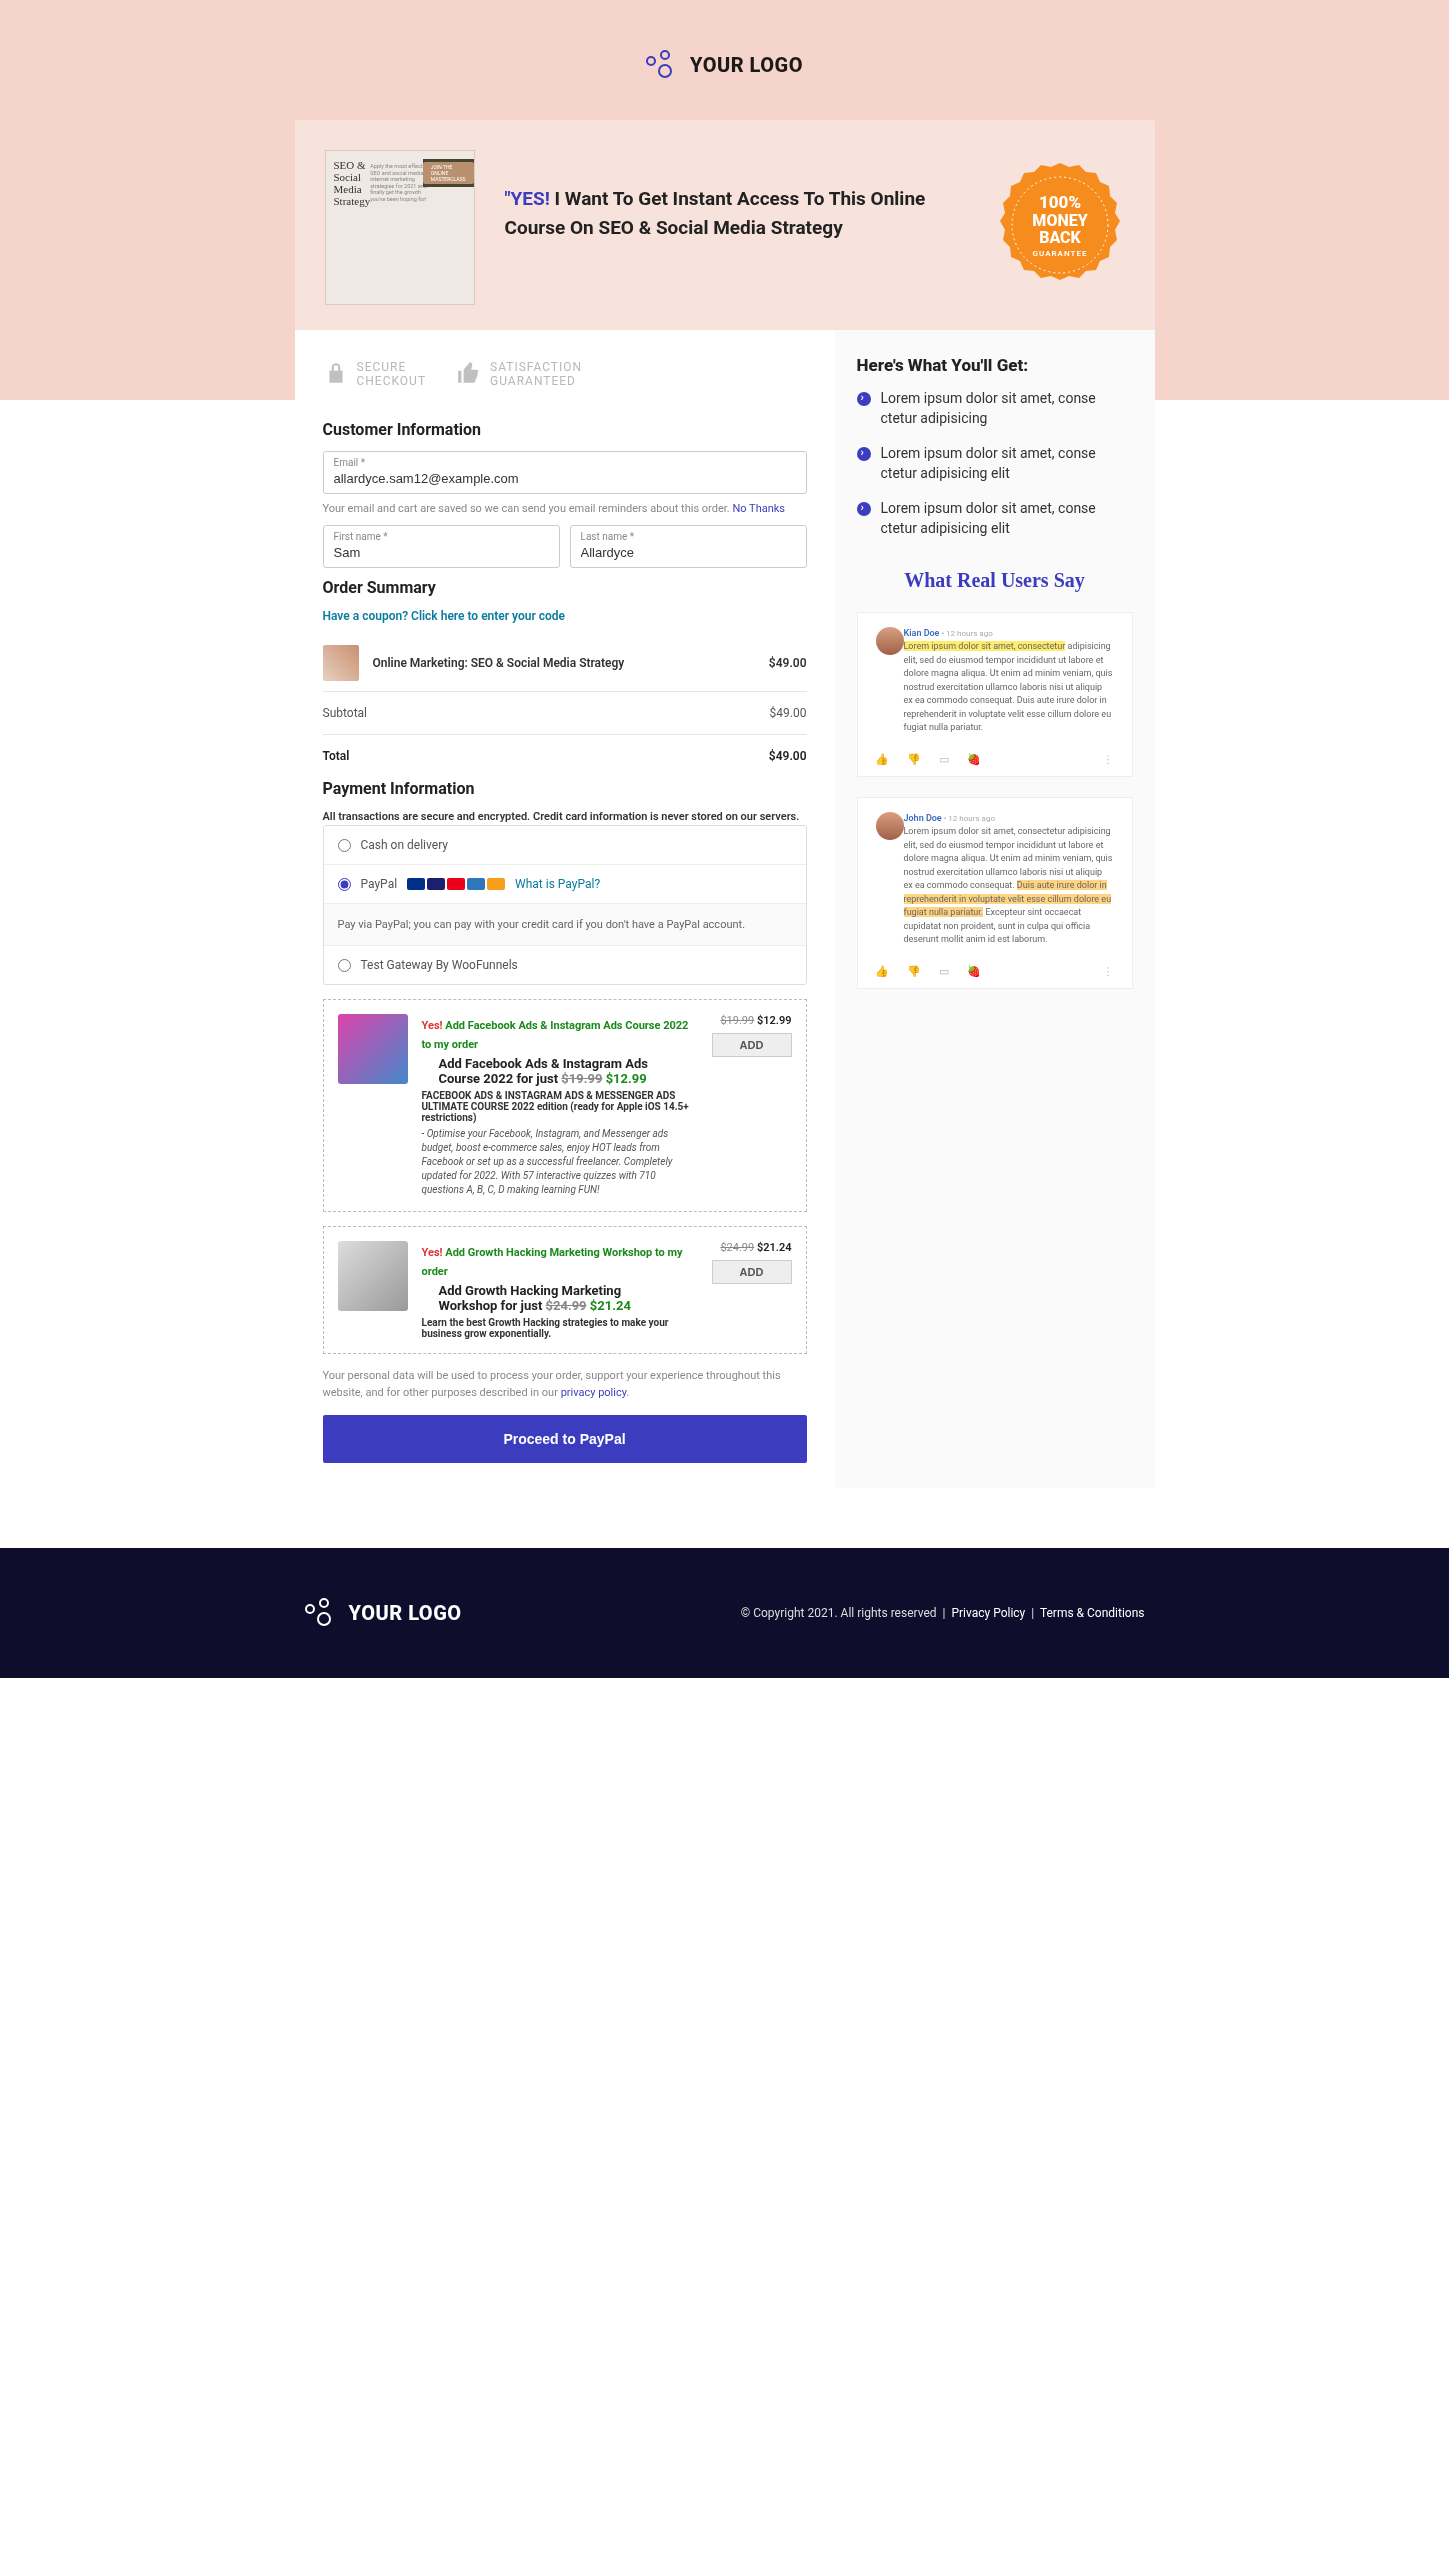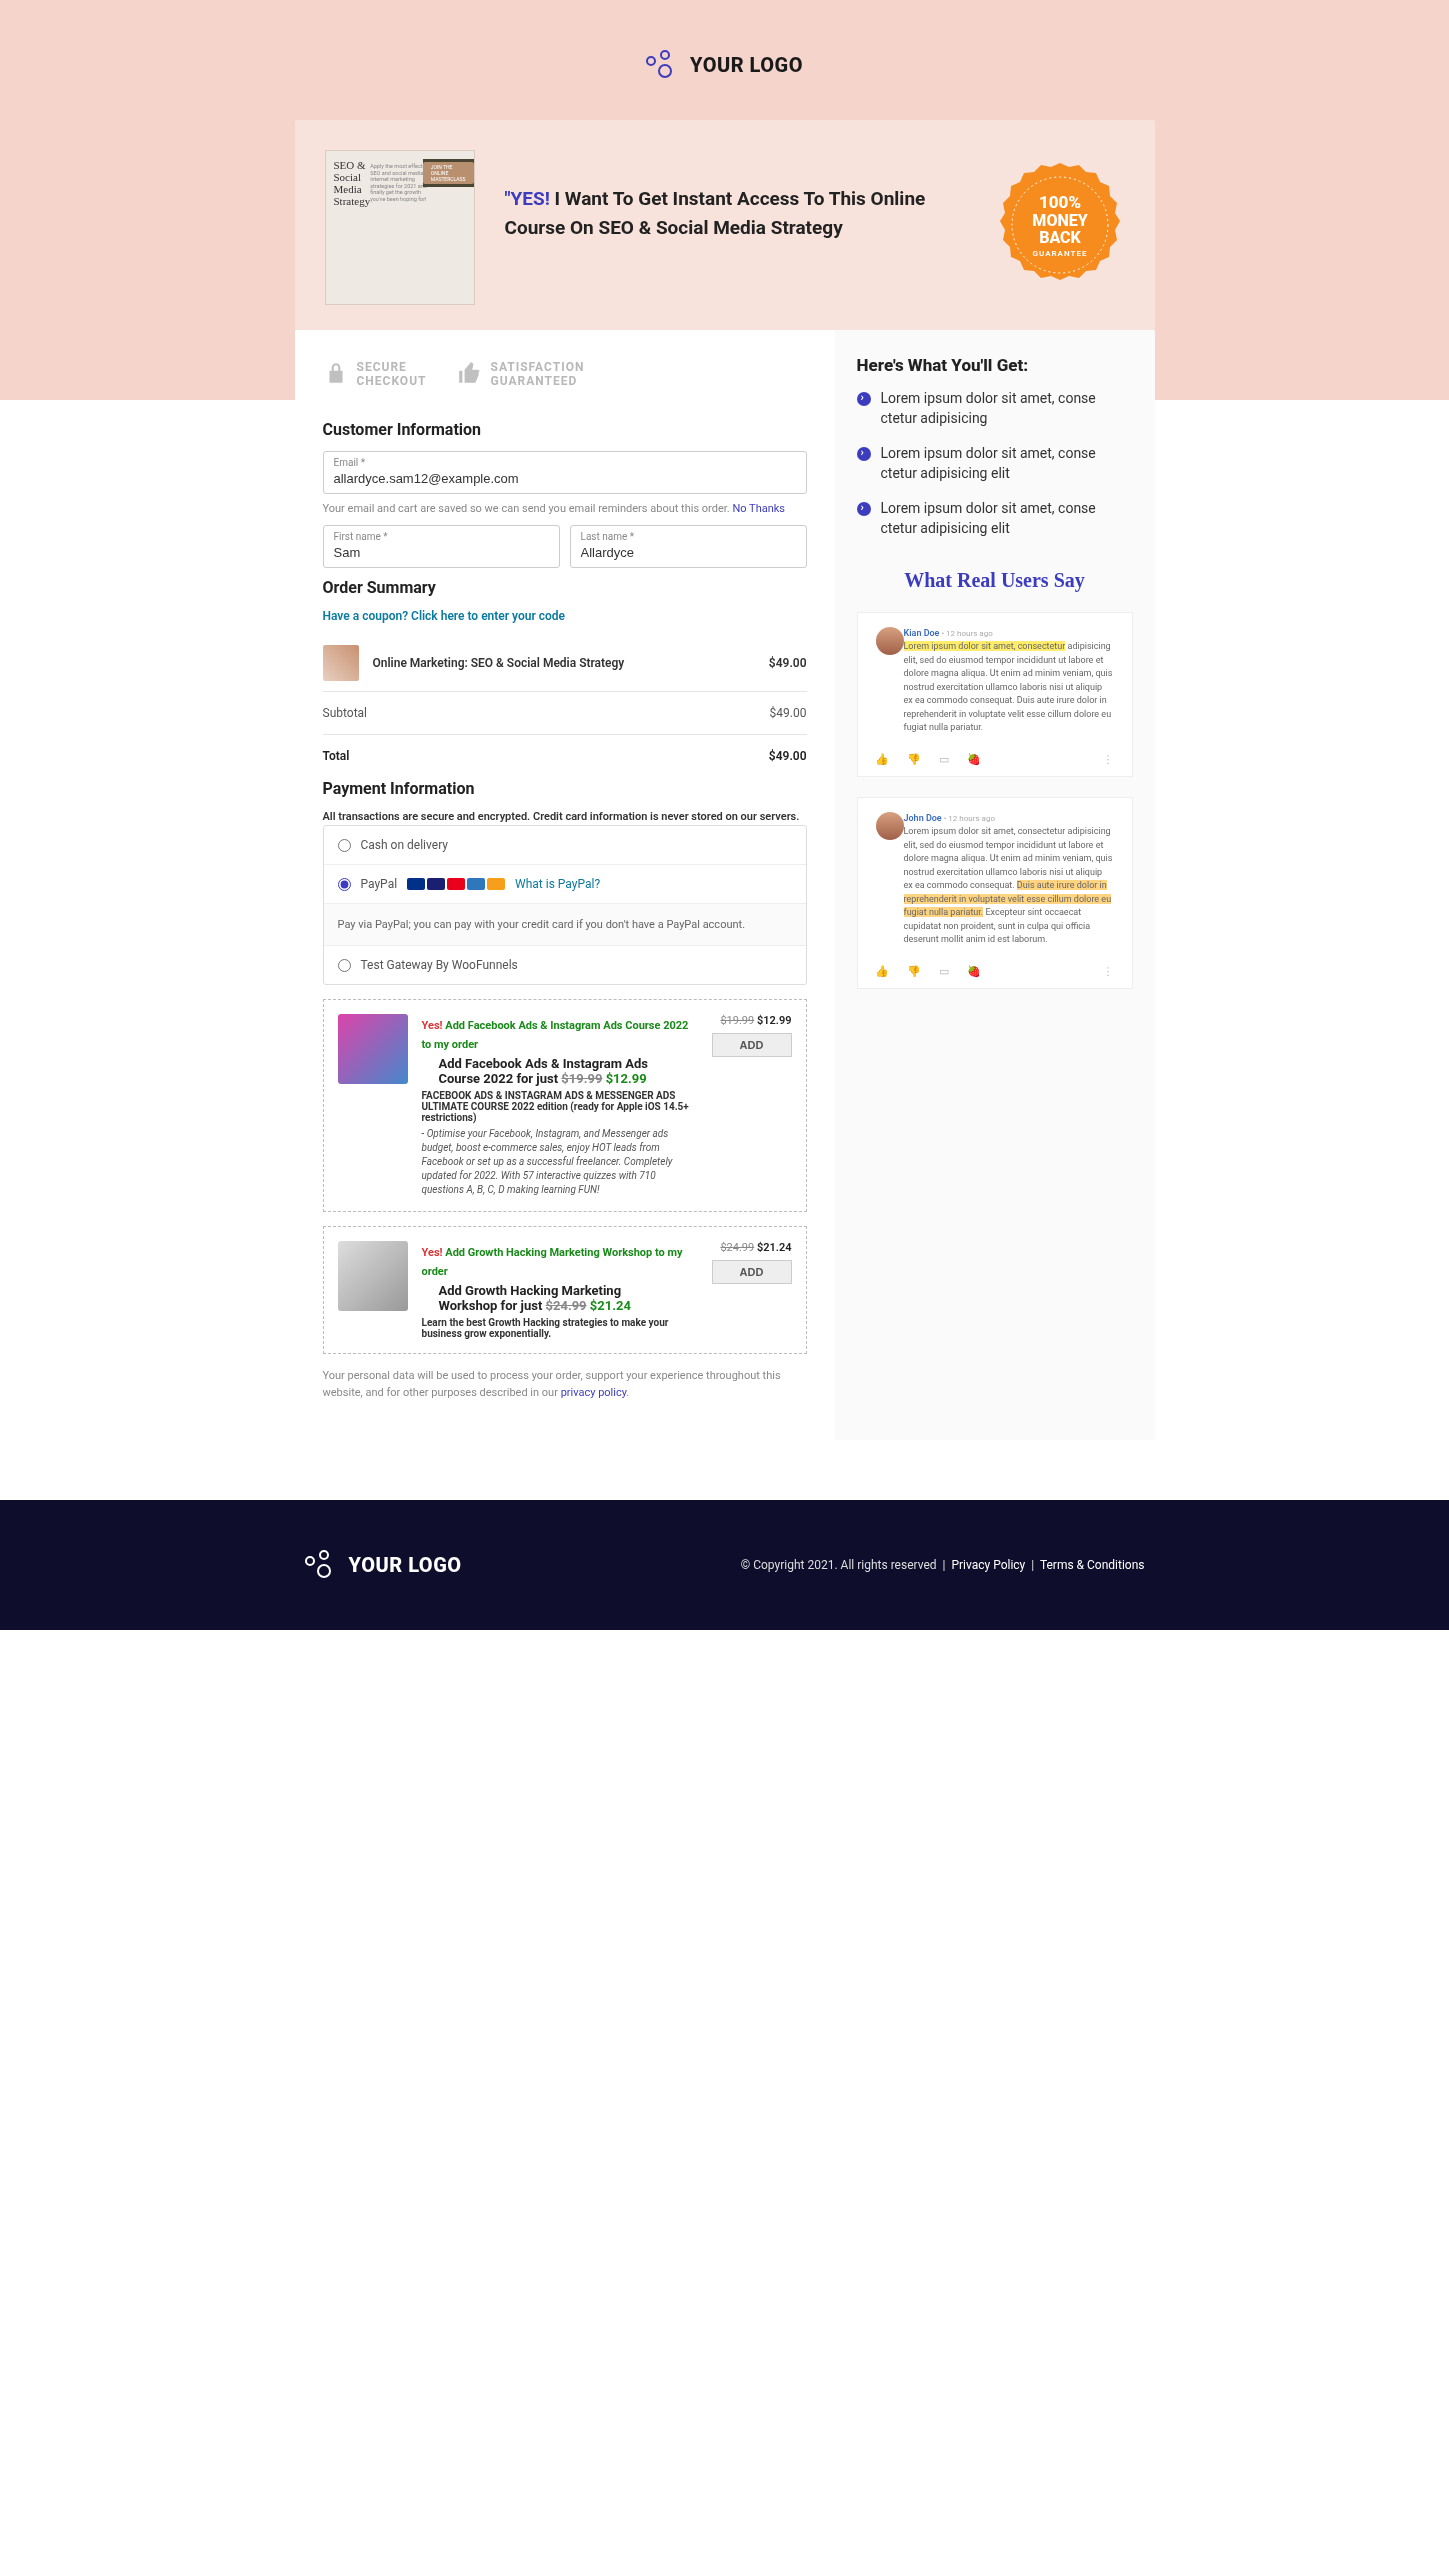--- a/index.html
+++ b/index.html
@@ -22,21 +22,21 @@
 .hero-thumb .bar span{background:#b89070;color:#fff;font-size:5px;padding:2px 8px;border-radius:2px}
 .hero-text{flex:1;font-size:19px;font-weight:700;line-height:1.5;color:#222;padding-top:35px}
 .hero-text .yes{color:#3c3cbf}
 .badge{width:130px;height:130px;margin-top:10px}
 .badge svg{width:100%;height:100%}
 .main-wrap{max-width:860px;margin:0 auto;display:flex;background:#fff}
 .left-col{flex:1;padding:25px 28px;min-width:0}
 .right-col{width:320px;background:#fafafa;padding:25px 22px}
 .below-bg{background:linear-gradient(#f5d5cb 0,#f5d5cb 70px,#fff 70px);padding-bottom:60px}
 .trust{display:flex;gap:30px;align-items:center;padding:5px 0 30px;color:#b8b8b8}
-.trust-item{display:flex;align-items:center;gap:8px;font-size:12px;font-weight:700;letter-spacing:1px}
+.trust-item{display:flex;align-items:center;gap:8px;font-size:12px;font-weight:400;letter-spacing:1px}
 .trust-item svg{width:26px;height:26px;fill:#c0c0c0}
 h3.section{font-size:16px;font-weight:700;margin:2px 0 12px;color:#222}
 .field{border:1px solid #ccc;border-radius:3px;padding:5px 10px 6px;margin-bottom:8px;background:#fff}
 .field label{display:block;font-size:10px;color:#888}
 .field input{border:0;outline:0;width:100%;font-size:13px;color:#333;background:transparent}
 .row2{display:flex;gap:10px}
 .row2 .field{flex:1}
 .hint{font-size:11px;color:#888;margin:4px 0 10px}
 .hint a{color:#3c3cbf;text-decoration:none}
 .coupon-link{color:#0a7a9e;font-size:12px;font-weight:600;text-decoration:none;display:block;margin-bottom:12px}
@@ -234,20 +234,21 @@
         <h4><span>Add Growth Hacking Marketing Workshop for just </span><span class="strike">$24.99</span> <span class="newp">$21.24</span></h4>
         <div class="stitle">Learn the best Growth Hacking strategies to make your business grow exponentially.</div>
       </div>
       <div class="bump-right">
         <span class="p1">$24.99</span> <span class="p2">$21.24</span>
         <button class="add-btn">ADD</button>
       </div>
     </div>
 
     <div class="privacy-note"><span>Your personal data will be used to process your order, support your experience throughout this website, and for other purposes described in our </span><a href="#">privacy policy</a>.</div>
+    <button class="proceed">Proceed to PayPal</button>
   </div>
 
   <div class="right-col">
     <h3>Here's What You'll Get:</h3>
     <div class="benefit">
           <span class="b"></span>
           <span>Lorem ipsum dolor sit amet, conse ctetur adipisicing</span>
         </div>
     <div class="benefit">
           <span class="b"></span>

